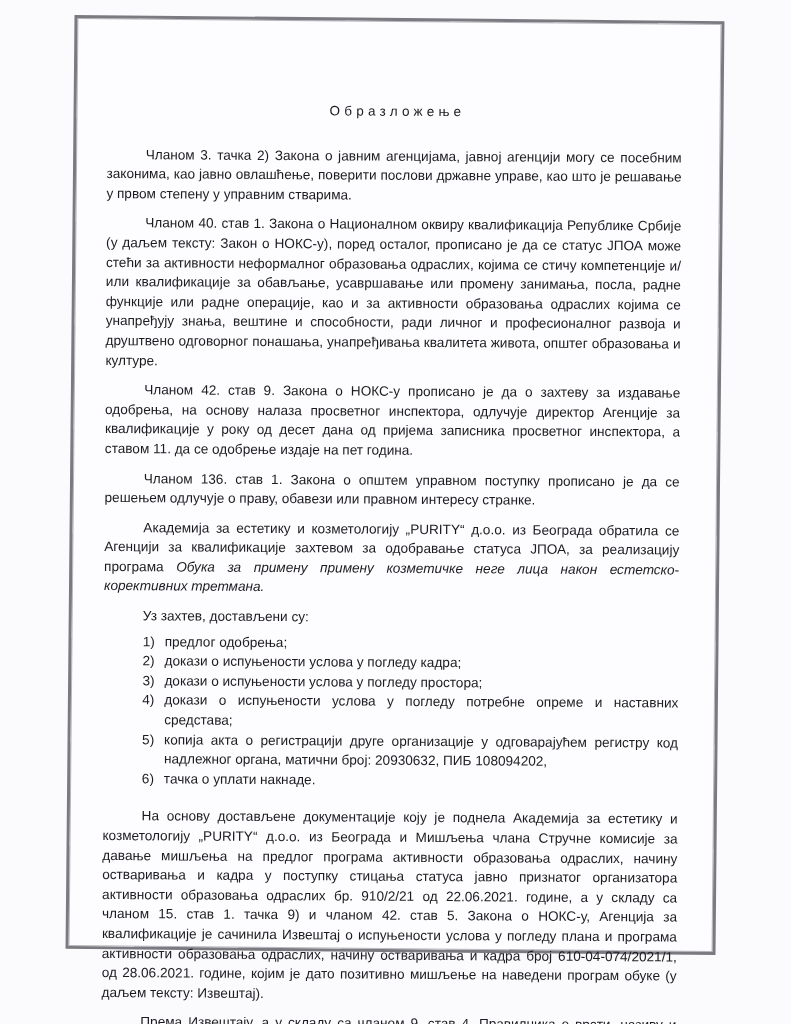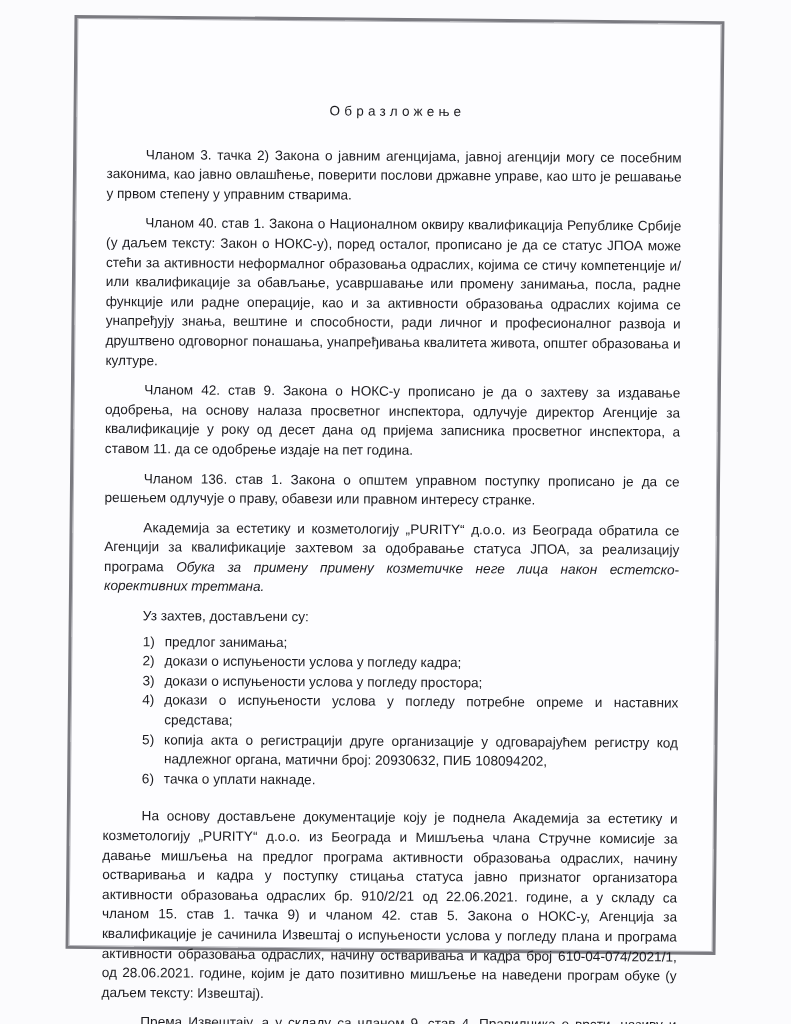--- a/index.html
+++ b/index.html
@@ -69,21 +69,21 @@
   <p class="para">Чланом 3. тачка 2) Закона о јавним агенцијама, јавној агенцији могу се посебним законима, као јавно овлашћење, поверити послови државне управе, као што је решавање у првом степену у управним стварима.</p>
   <p class="para">Чланом 40. став 1. Закона о Националном оквиру квалификација Републике Србије (у даљем тексту: Закон о НОКС-у), поред осталог, прописано је да се статус ЈПОА може стећи за активности неформалног образовања одраслих, којима се стичу компетенције и/или квалификације за обављање, усавршавање или промену занимања, посла, радне функције или радне операције, као и за активности образовања одраслих којима се унапређују знања, вештине и способности, ради личног и професионалног развоја и друштвено одговорног понашања, унапређивања квалитета живота, општег образовања и културе.</p>
   <p class="para">Чланом 42. став 9. Закона о НОКС-у прописано је да о захтеву за издавање одобрења, на основу налаза просветног инспектора, одлучује директор Агенције за квалификације у року од десет дана од пријема записника просветног инспектора, а ставом 11. да се одобрење издаје на пет година.</p>
   <p class="para">Чланом 136. став 1. Закона о општем управном поступку прописано је да се решењем одлучује о праву, обавези или правном интересу странке.</p>
 
   <p class="para"><span>Академија за естетику и козметологију „PURITY“ д.о.о. из Београда обратила се Агенцији за квалификације захтевом за одобравање статуса ЈПОА, за реализацију програма </span><em>Обука за примену примену козметичке неге лица након естетско-корективних третмана.</em></p>
 
   <p class="para tight">Уз захтев, достављени су:</p>
 
   <ol class="items">
-    <li><span class="num">1)</span><span>предлог занимања;</span></li>
+    <li><span class="num">1)</span><span>предлог одобрења;</span></li>
     <li><span class="num">2)</span><span>докази о испуњености услова у погледу кадра;</span></li>
     <li><span class="num">3)</span><span>докази о испуњености услова у погледу простора;</span></li>
     <li><span class="num">4)</span><span>докази о испуњености услова у погледу потребне опреме и наставних средстава;</span></li>
     <li><span class="num">5)</span><span>копија акта о регистрацији друге организације у одговарајућем регистру код надлежног органа, матични број: 20930632, ПИБ 108094202,</span></li>
     <li><span class="num">6)</span><span>тачка о уплати накнаде.</span></li>
   </ol>
 
   <p class="para">На основу достављене документације коју је поднела Академија за естетику и козметологију „PURITY“ д.о.о. из Београда и Мишљења члана Стручне комисије за давање мишљења на предлог програма активности образовања одраслих, начину остваривања и кадра у поступку стицања статуса јавно признатог организатора активности образовања одраслих бр. 910/2/21 од 22.06.2021. године, а у складу са чланом 15. став 1. тачка 9) и чланом 42. став 5. Закона о НОКС-у, Агенција за квалификације је сачинила Извештај о испуњености услова у погледу плана и програма активности образовања одраслих, начину остваривања и кадра број 610-04-074/2021/1, од 28.06.2021. године, којим је дато позитивно мишљење на наведени програм обуке (у даљем тексту: Извештај).</p>
   <p class="para">Према Извештају, а у складу са чланом 9. став 4. Правилника о врсти, називу и садржају образаца и начину вођења евиденције и називу, садржају и изгледу образаца</p>
 </div>

